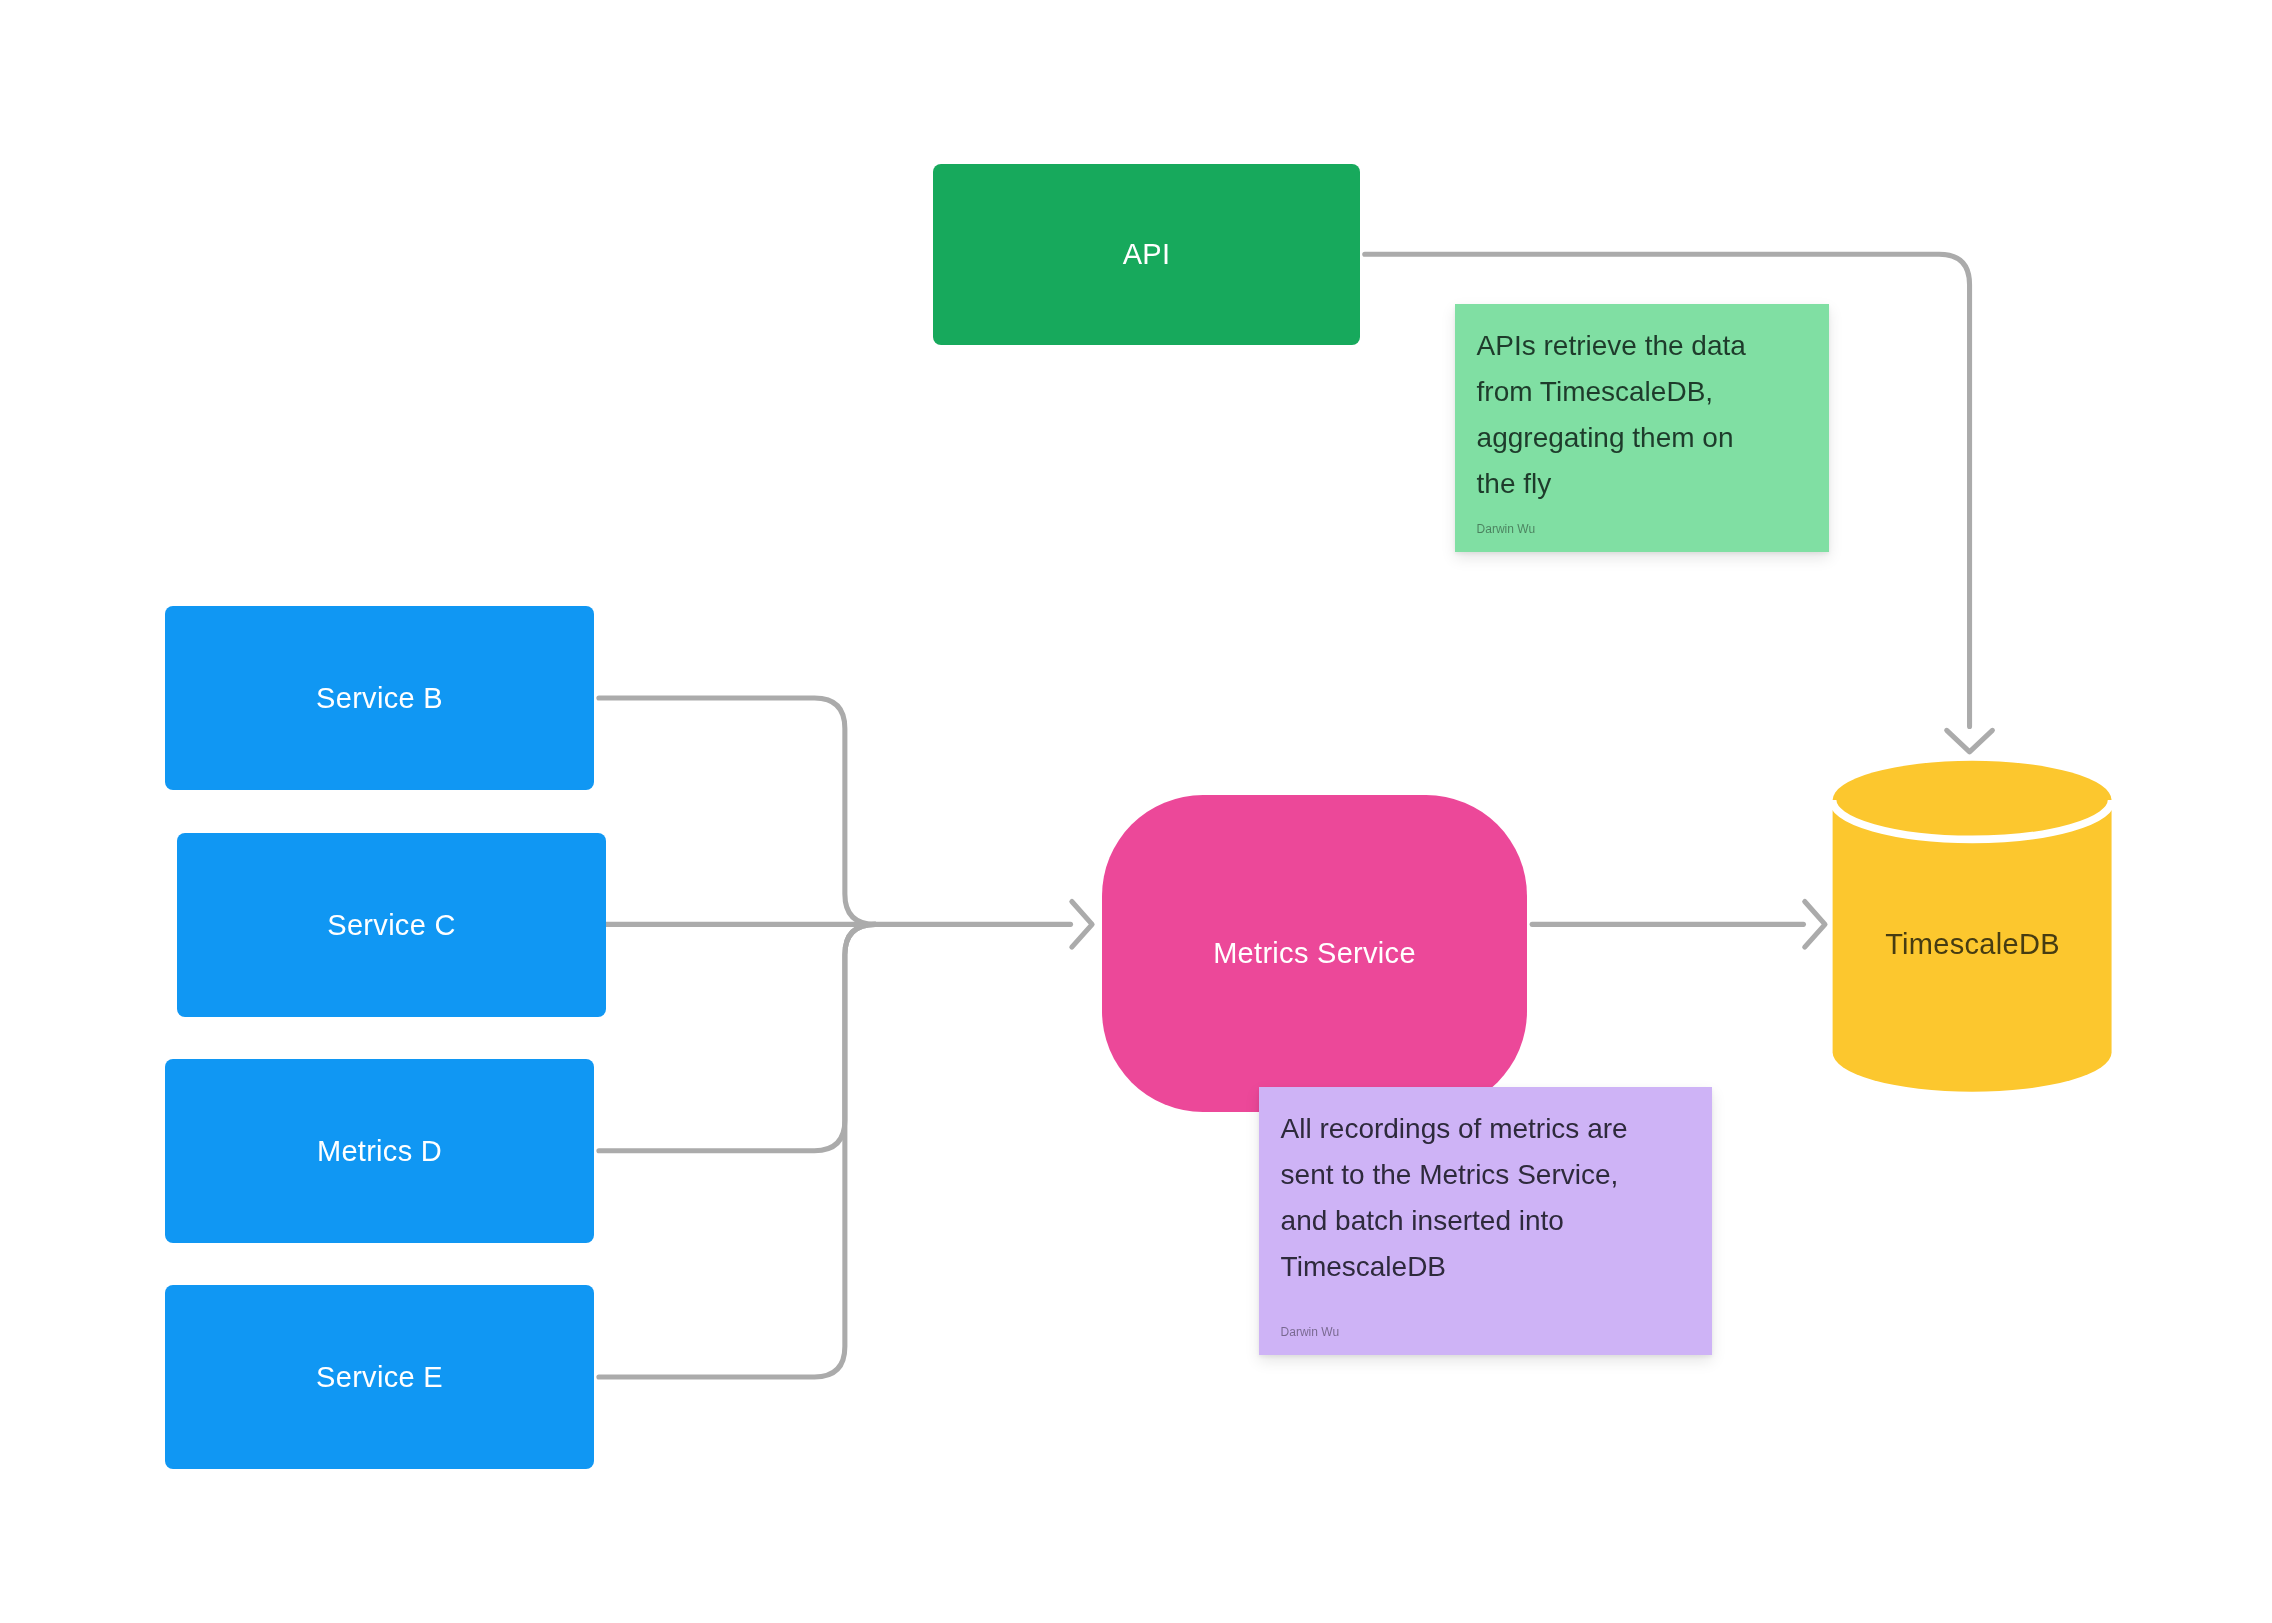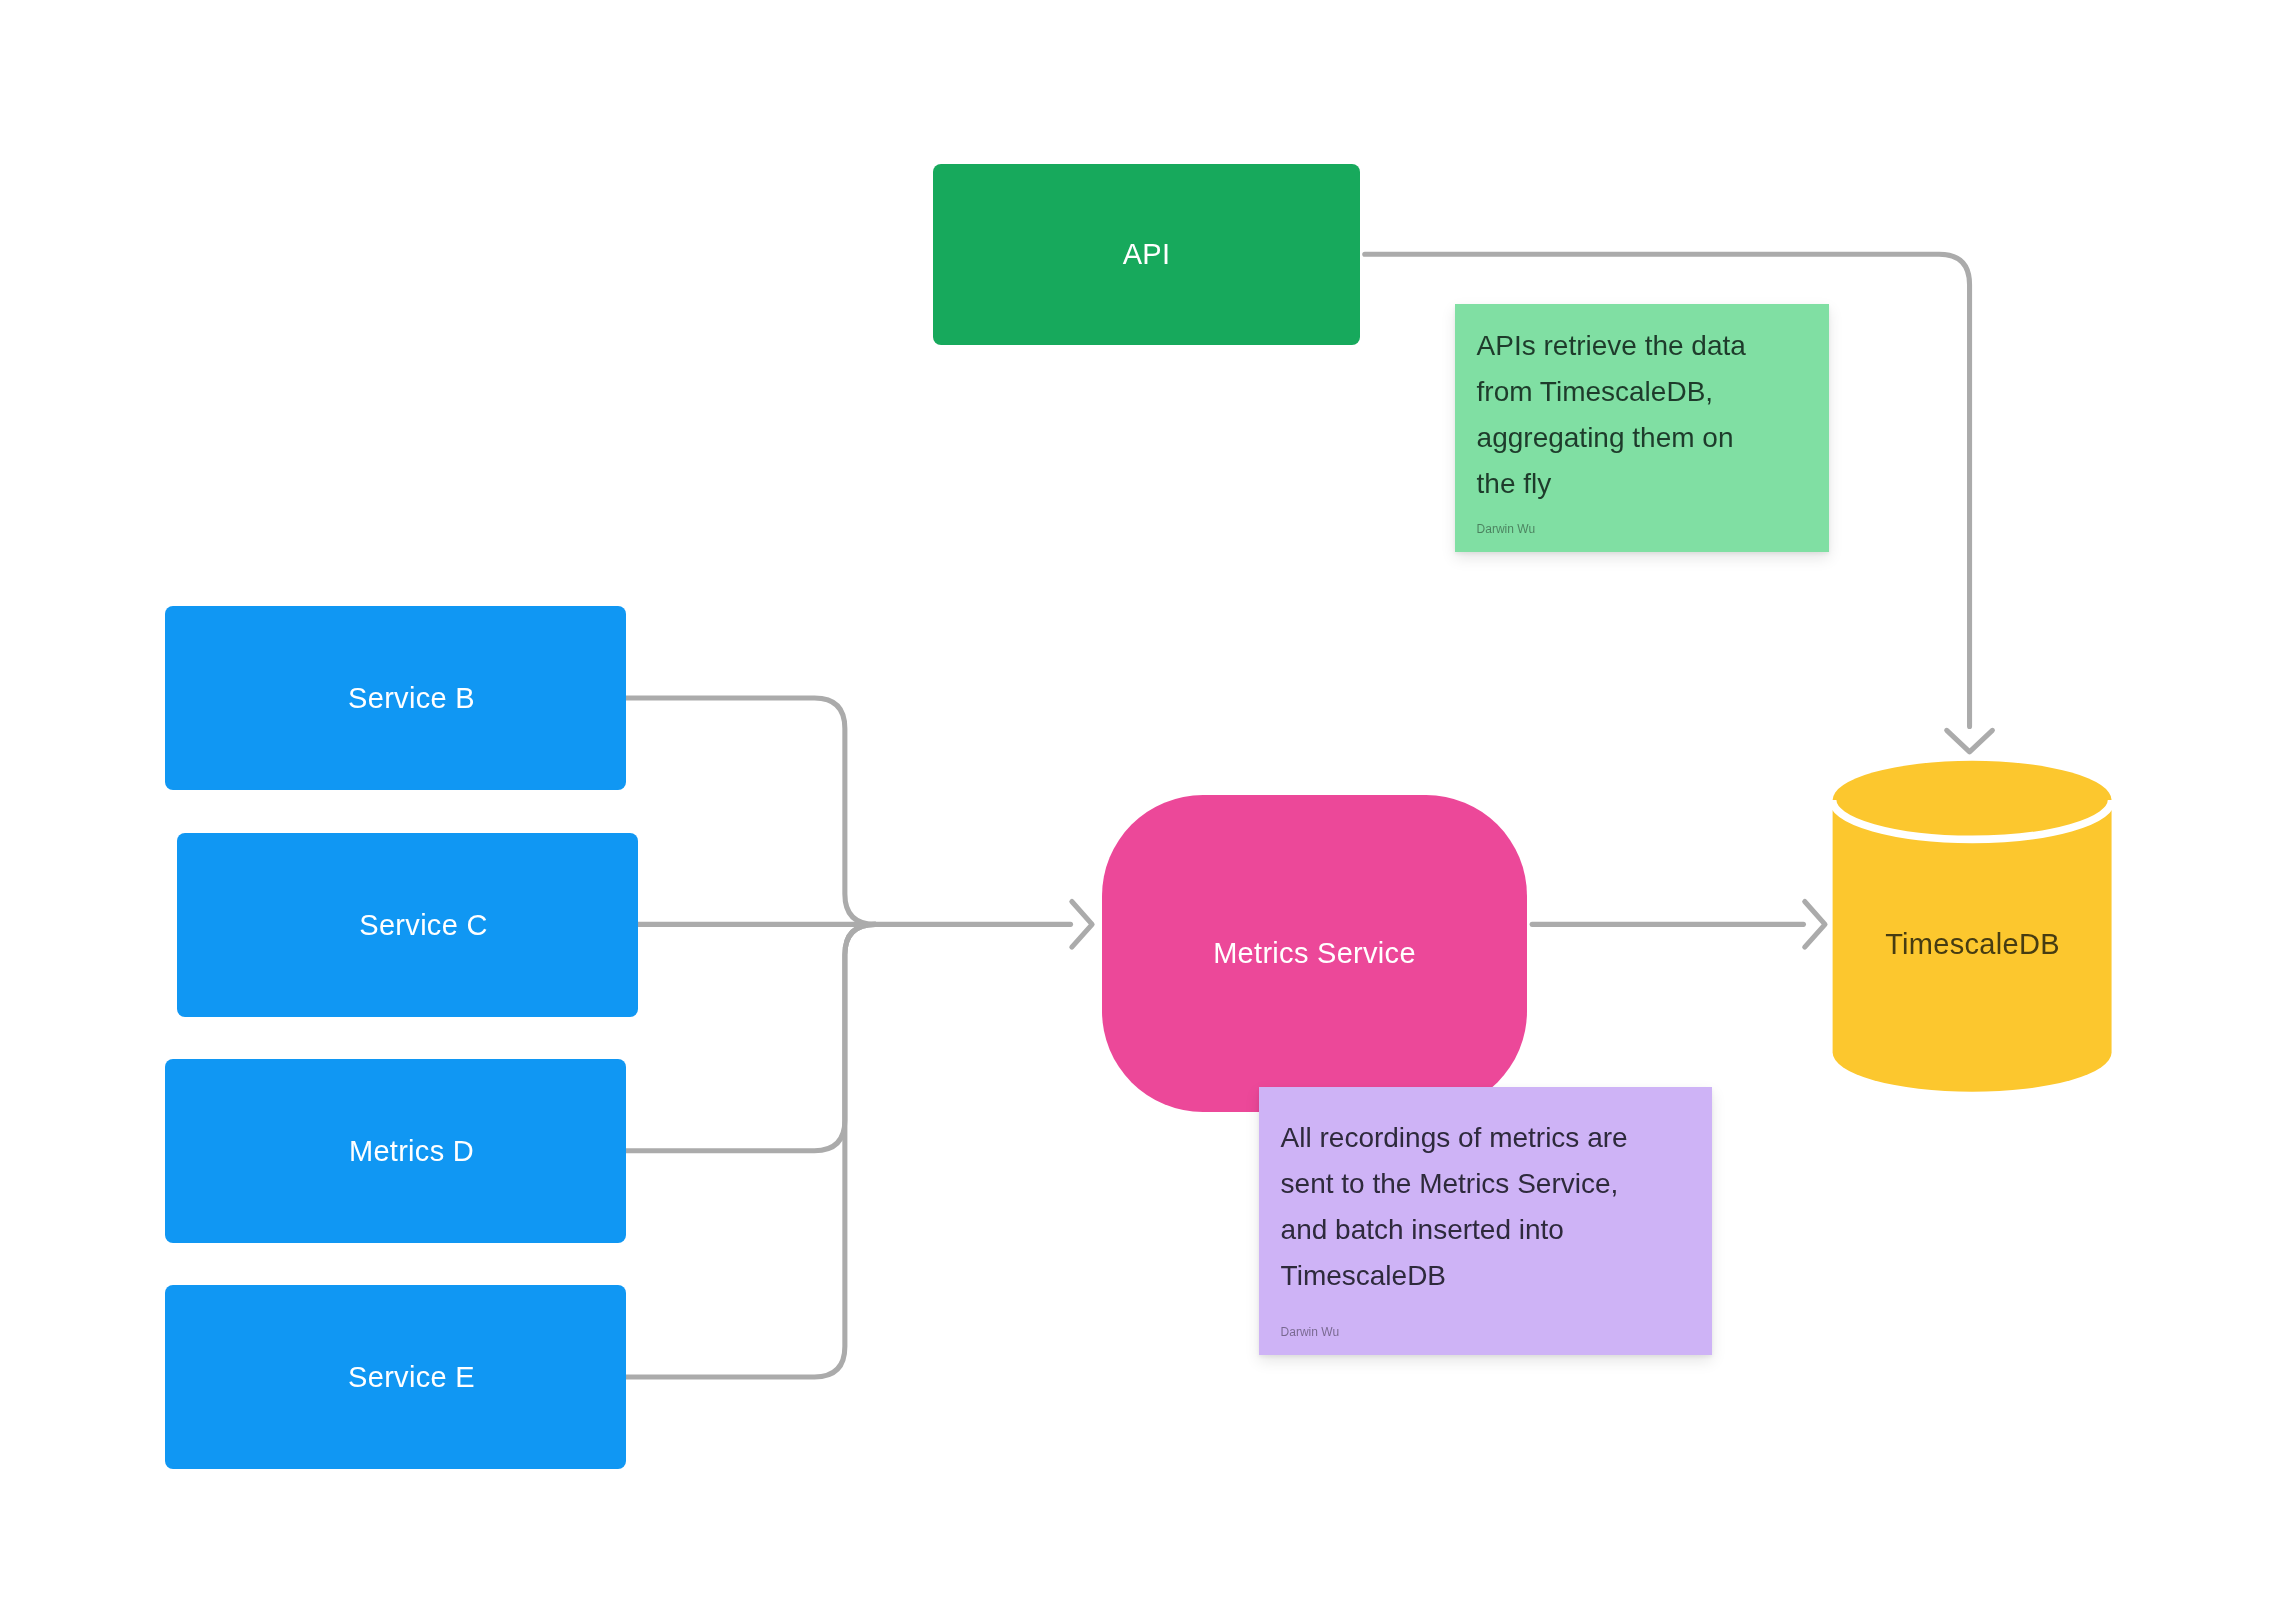--- a/index.html
+++ b/index.html
@@ -43,21 +43,20 @@
   .rect-node { border-radius: 8px; }
   .api-node {
     left: 933px; top: 164px;
     width: 427px; height: 181px;
     background: #17A95C;
   }
   .service-node {
     left: 165px;
     width: 429px; height: 184px;
     background: #1097F3;
-    padding-left: 32px;
   }
   .service-b { top: 606px; }
   .service-c { top: 833px; margin-left: 12px; }
   .service-d { top: 1059px; }
   .service-e { top: 1285px; }
   .metrics-node {
     left: 1102px; top: 795px;
     width: 425px; height: 317px;
     background: #ec4899;
     border-radius: 101px;
@@ -95,21 +94,21 @@
     left: 1455px; top: 304px;
     width: 374px; height: 248px;
     background: #80DFA3;
   }
   .note-green .note-text { color: #1E3B2B; }
   .note-purple {
     left: 1259px; top: 1087px;
     width: 453px; height: 268px;
     background: #CEB3F6;
   }
-  .note-purple .note-text { color: #2E2A3C; margin-top: 9px; }
+  .note-purple .note-text { color: #2E2A3C; }
 </style>
 </head>
 <body>
 
 <div id="canvas">
 
   <svg id="edges" viewBox="0 0 3584 2560" xmlns="http://www.w3.org/2000/svg">
 
     <path class="edge" d="M 944 1101 H 1284 Q 1332 1101 1332 1149 V 1410 Q 1332 1458 1380 1458"></path>
 

